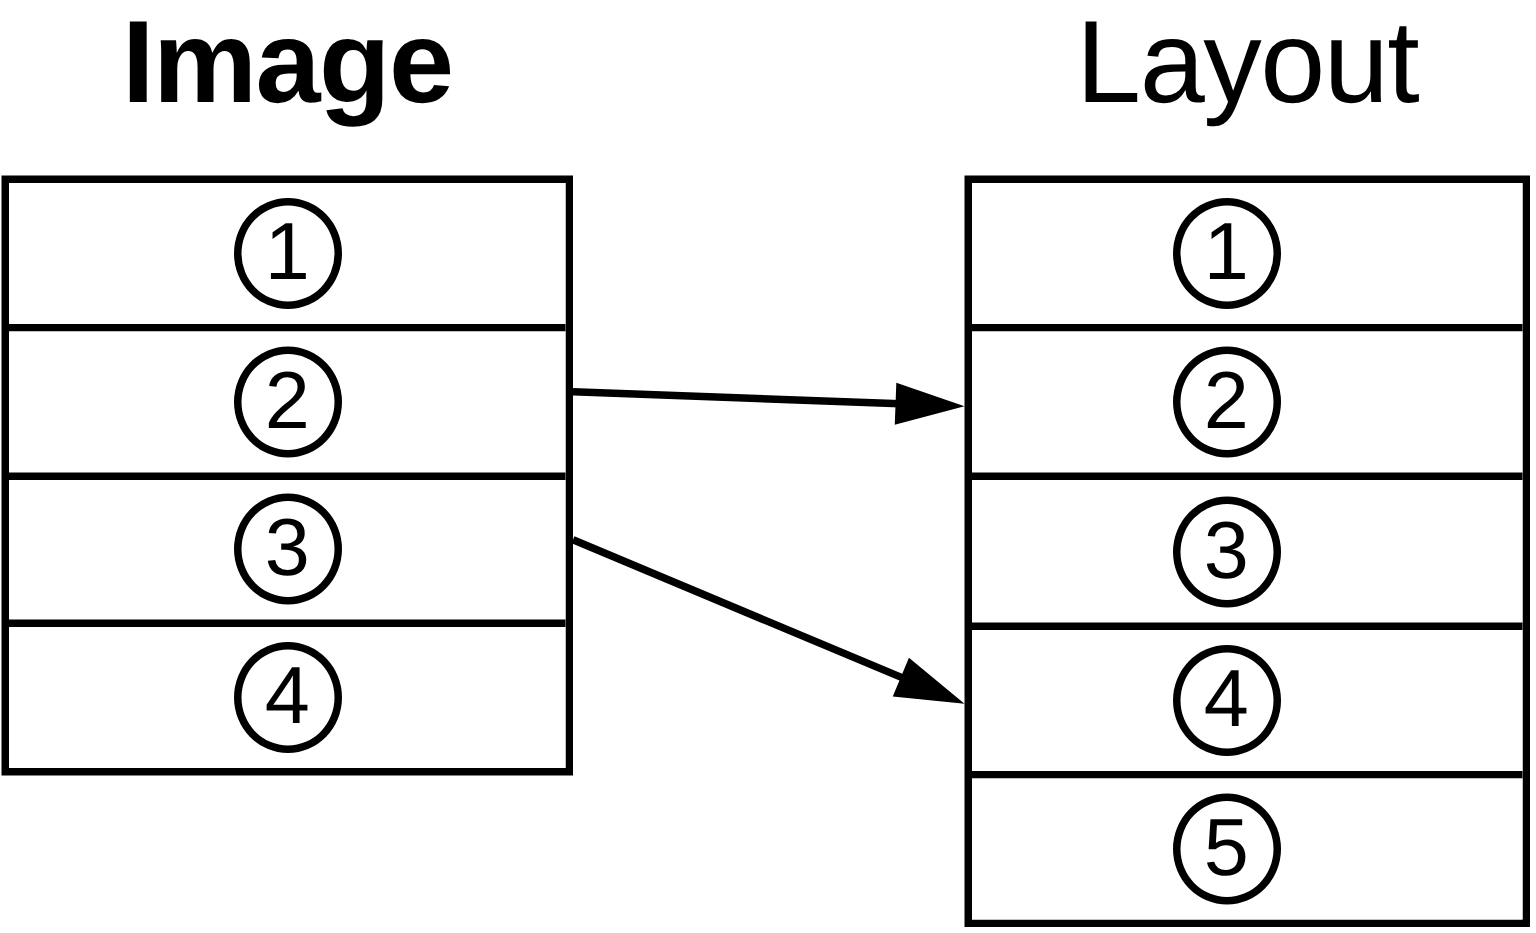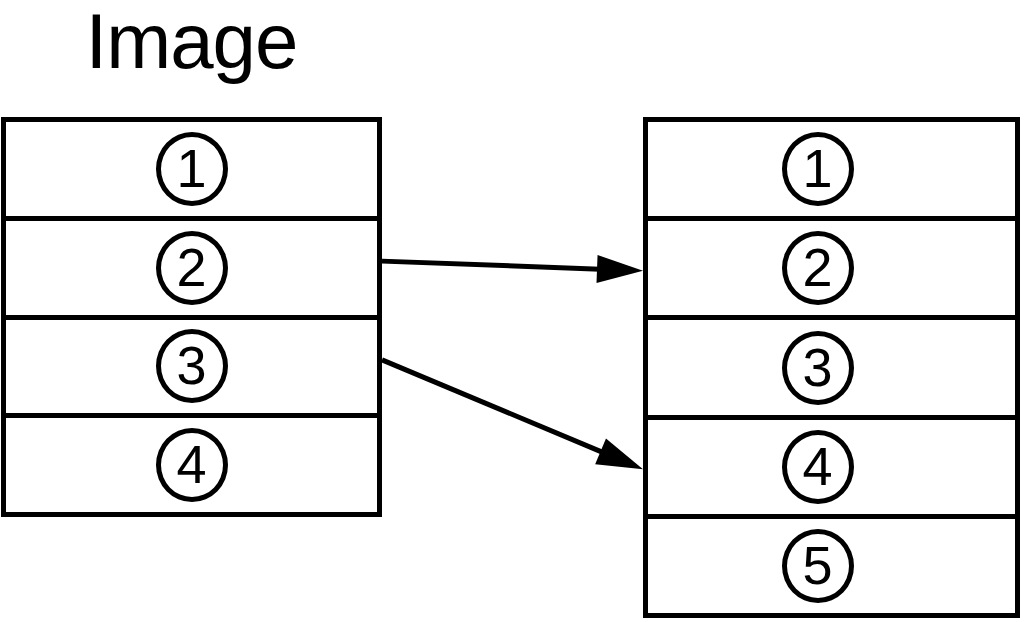--- a/index.html
+++ b/index.html
@@ -14,21 +14,21 @@
   }
   .stack-title {
     position: absolute;
     top: 0;
     font-size: 78px;
     line-height: 82px;
     text-align: center;
     letter-spacing: -1px;
     white-space: nowrap;
   }
-  #title-image  { left: 1px;   width: 381px; }
+  #title-image  { left: 1px;   width: 381px; font-weight: bold; }
   #title-layout { left: 643px; width: 377px; }
   .stack {
     position: absolute;
     box-sizing: border-box;
     border: 5px solid #000000;
     background: #ffffff;
     display: flex;
     flex-direction: column;
   }
   #stack-image  { left: 1px;   top: 117px; width: 381px; height: 400px; }
@@ -63,20 +63,21 @@
     pointer-events: none;
   }
 </style>
 </head>
 <body>
 
 <div id="canvas">
 
   <div class="stack-title" id="title-image">Image</div>
 
+  <div class="stack-title" id="title-layout">Layout</div>
 
   <div class="stack" id="stack-image">
     <div class="row">
       <div class="circle">1</div>
     </div>
     <div class="row">
       <div class="circle">2</div>
     </div>
     <div class="row">
       <div class="circle">3</div>

